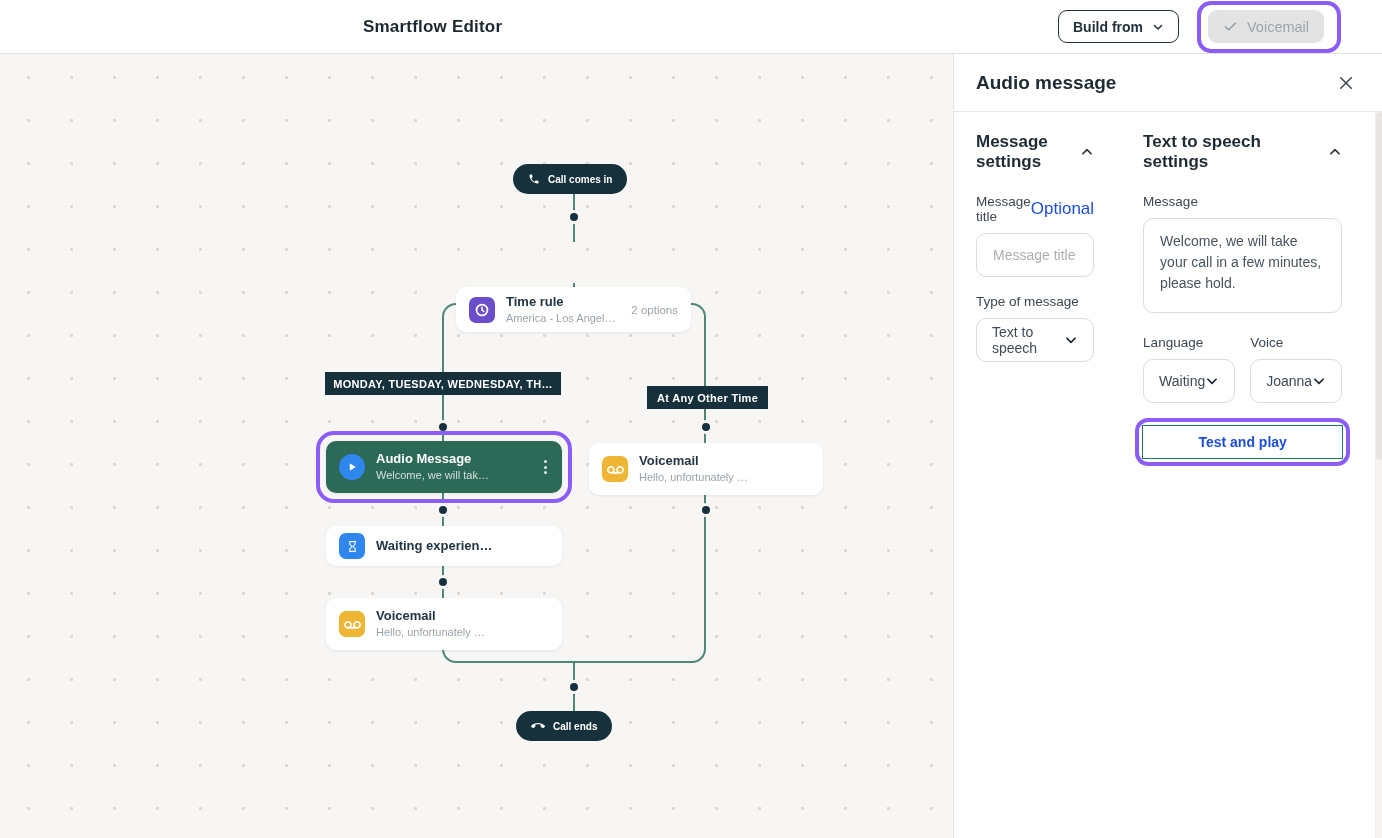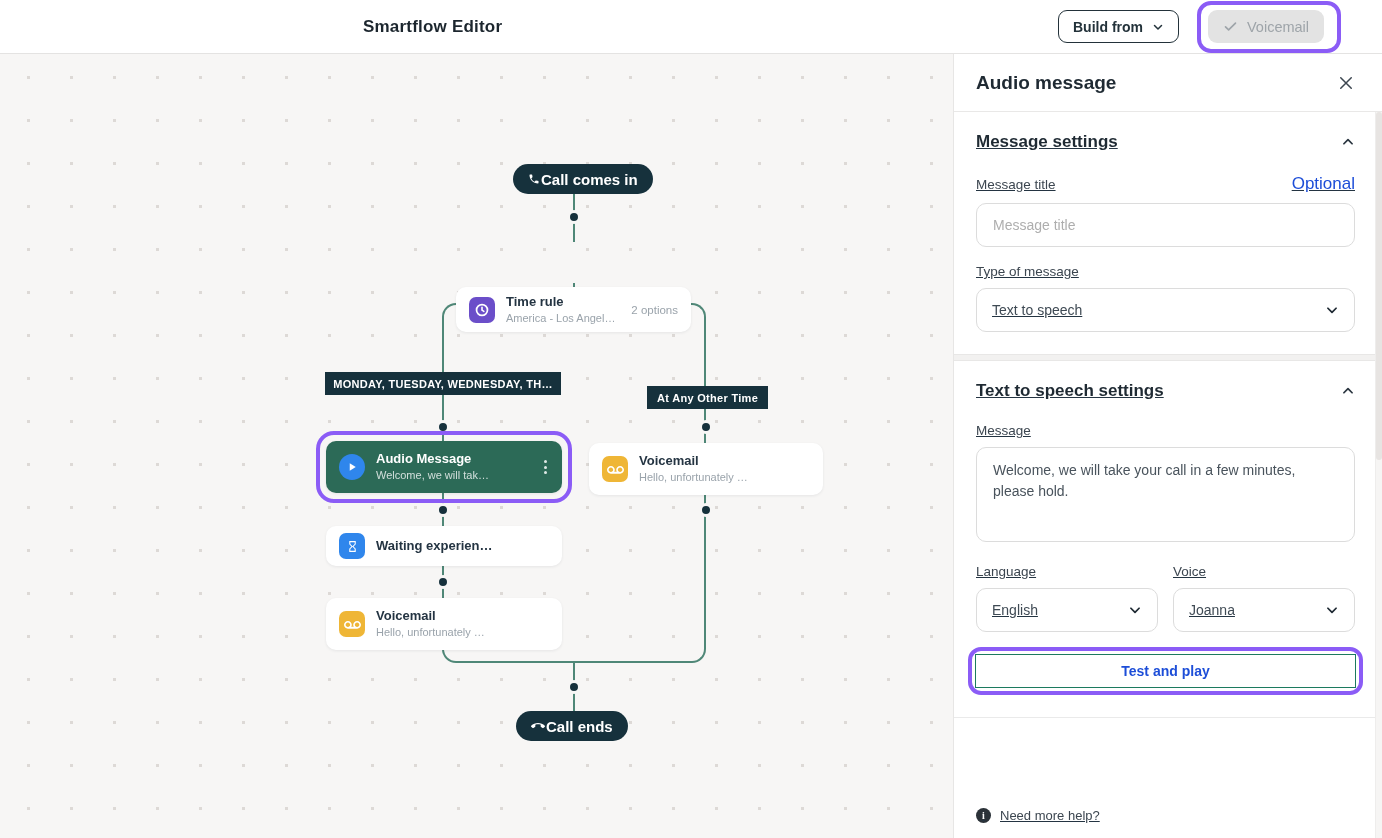--- a/index.html
+++ b/index.html
@@ -56,23 +56,23 @@
     border:2px solid #4f8777; border-top:none;
     border-radius:0 0 14px 14px; transform:translateX(-1px);
   }
   .dot-node {
     position:absolute; width:7px; height:7px; background:#fff;
     border:4px solid #16313c; border-radius:50%;
     box-shadow:0 0 0 3px #f7f6f5; transform:translate(-50%,-50%); z-index:5;
     cursor:pointer;
   }
   .pill {
-    position:absolute; height:30px; display:flex; align-items:center; gap:1px;
+    position:absolute; height:30px; display:flex; align-items:center; gap:8px;
     background:#16313c; color:#fff; border-radius:16px; padding:0 15px;
-    font-size:15px; font-weight:600; z-index:6; cursor:pointer; white-space:nowrap;
+    font-size:10px; font-weight:600; z-index:6; cursor:pointer; white-space:nowrap;
   }
   .branch-pill {
     position:absolute; height:23px; display:flex; align-items:center;
     background:#16313c; color:#fff; border-radius:0; padding:0 10px;
     font-size:11px; font-weight:700; letter-spacing:.3px; z-index:6;
     white-space:nowrap; overflow:hidden; cursor:pointer;
   }
   .node {
     position:absolute; display:flex; align-items:center; gap:11px;
     background:#fff; border-radius:10px; padding:0 13px;
@@ -104,21 +104,21 @@
   }
   .panel-header {
     flex:none; height:58px; display:flex; align-items:center;
     padding:0 22px; border-bottom:1px solid #e9e8e7;
   }
   .panel-title { font-size:19px; font-weight:700; color:#1f2a33; }
   .close-btn {
     margin-left:auto; width:28px; height:28px; border:none; background:none;
     display:flex; align-items:center; justify-content:center; cursor:pointer; color:#3c4650;
   }
-  .panel-body { flex:1; position:relative; display:flex; flex-direction:column; overflow:hidden;text-decoration:underline; }
+  .panel-body { flex:1; position:relative; display:flex; flex-direction:row; overflow:hidden; }
   .section { padding:20px 27px 22px 22px; }
   .section-head { display:flex; align-items:center; margin-bottom:22px; cursor:pointer; }
   .section-heading { font-size:17px; font-weight:700; color:#1f2a33; }
   .chev-btn { margin-left:auto; border:none; background:none; color:#2b3640; cursor:pointer; display:flex; }
   .field-label-row { display:flex; align-items:center; margin-bottom:9px; }
   .field-label { font-size:13.5px; color:#3c4650; }
   .field-hint { margin-left:auto; font-size:17px; color:#1d4ed8; }
   .text-input {
     width:100%; height:44px; border:1px solid #dcdcdc; border-radius:10px;
     padding:0 16px; font-size:14px; color:#3f4a54; background:#fff;
@@ -349,21 +349,21 @@
           <span class="field-label">Message</span>
         </div>
         <textarea class="textarea" style="">Welcome, we will take your call in a few minutes, please hold.</textarea>
 
         <div class="two-col">
           <div class="col">
             <div class="field-label-row">
               <span class="field-label">Language</span>
             </div>
             <div class="select-box">
-              <span>English</span>
+              <span>Waiting</span>
               <span class="chev">
                 <svg width="14" height="14" viewBox="0 0 24 24">
                     <path d="M5 9l7 7 7-7" fill="none" stroke="currentColor" stroke-width="3" stroke-linecap="round" stroke-linejoin="round"></path>
                   </svg>
               </span>
             </div>
           </div>
           <div class="col">
             <div class="field-label-row">
               <span class="field-label">Voice</span>

